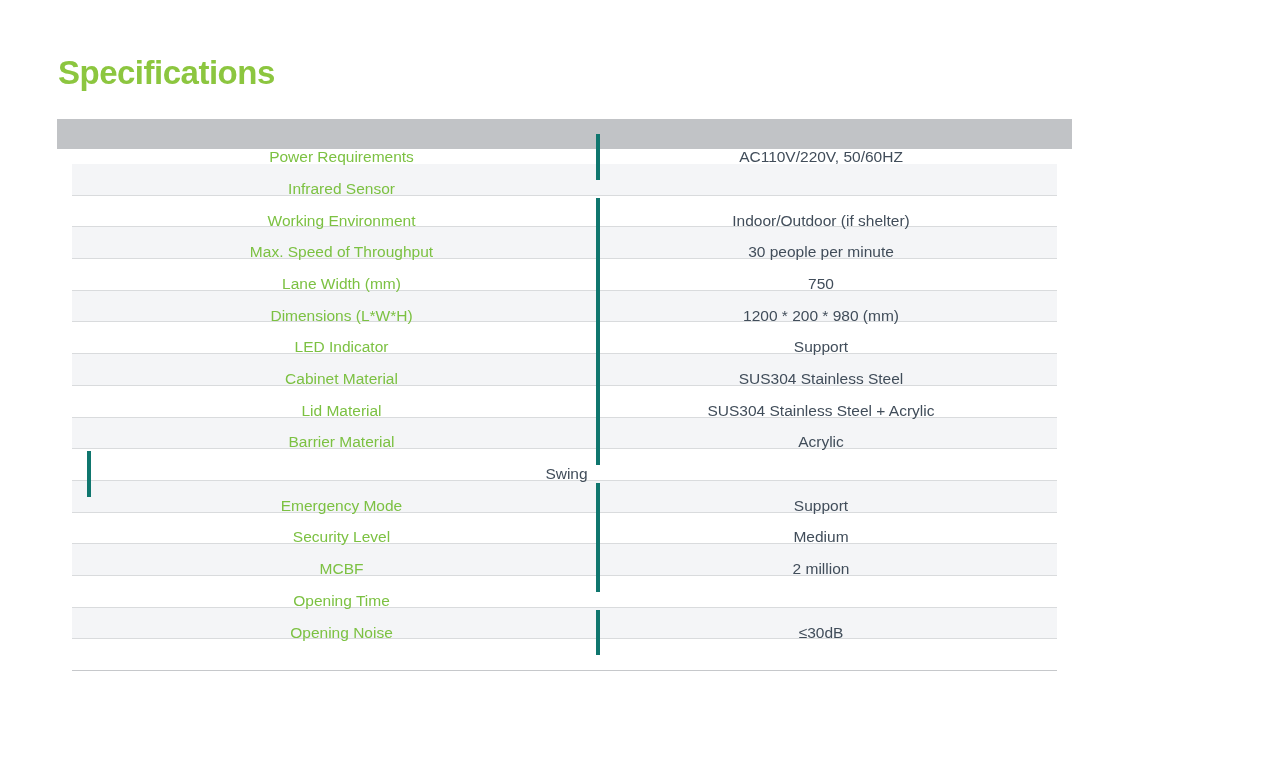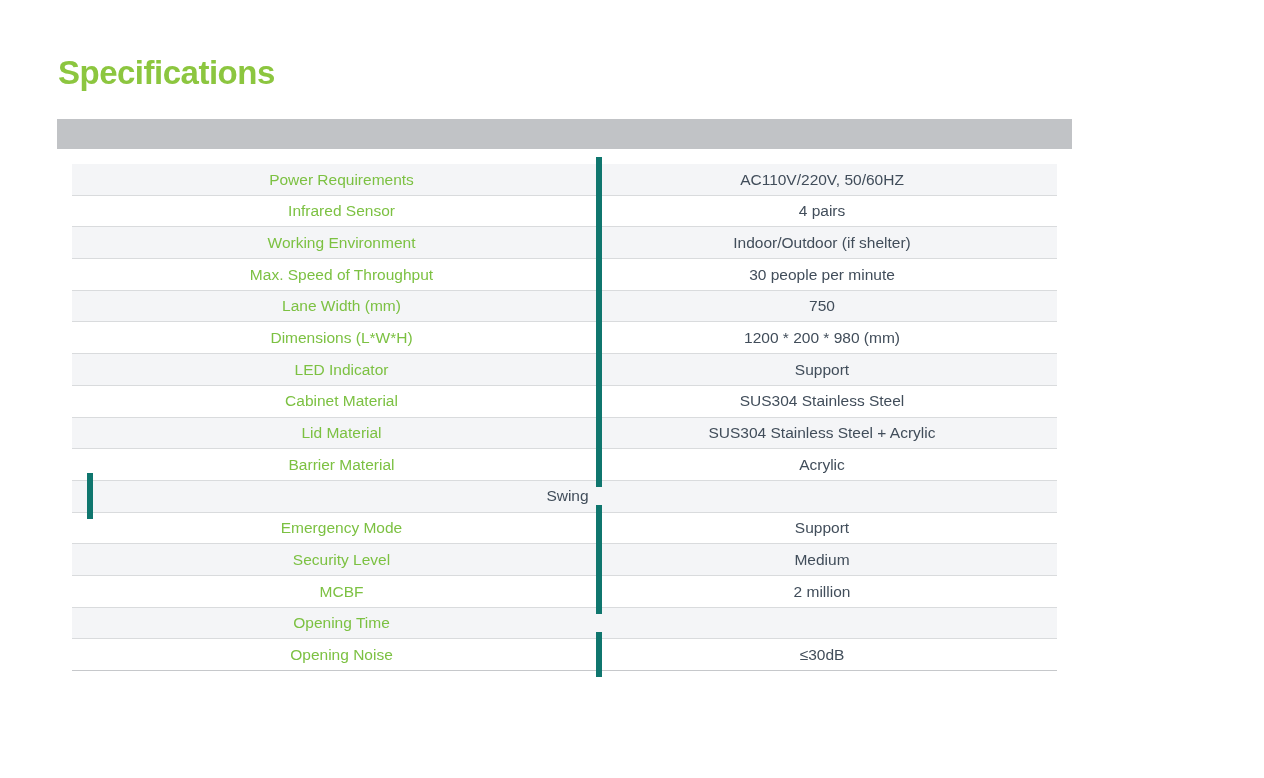--- a/index.html
+++ b/index.html
@@ -32,21 +32,21 @@
     width: 1045px;
   }
   .table-topbar {
     height: 6px;
     width: 100%;
     background: #C1C3C6;
   }
   .rows { width: 100%; }
   .row {
     display: flex;
-    align-items: center;
+    align-items: flex-end;
     height: 31.7px;
     border-bottom: 1px solid #D9DBDD;
     background: #ffffff;
   }
   .rows .row:nth-child(odd) { background: #F4F5F7; }
   .rows .row:last-child { border-bottom: 1px solid #C6C8CB; }
   .cell {
     display: flex;
     align-items: center;
     justify-content: center;
@@ -54,21 +54,21 @@
     line-height: 1;
     white-space: nowrap;
   }
   .cell-label {
     width: 509px;
     color: #7CC142;
   }
   .cell-value {
     flex: 1;
     color: #414D5A;
-    border-left: 6px solid #0f766e;
+    border-left: 4px solid #0f766e;
   }
 </style>
 </head>
 <body>
 
 <div class="page">
 
   <h1 class="page-title">Specifications</h1>
 
   <div class="spec-table">
@@ -76,21 +76,20 @@
     <div class="rows">
   <div class="row">
     <div class="cell cell-label">Power Requirements</div>
     <div class="cell cell-value">AC110V/220V, 50/60HZ</div>
   </div>
 
 
 
   <div class="row">
     <div class="cell cell-label">Infrared Sensor</div>
-    <div class="cell cell-value">4 pairs</div>
   </div>
 
   <div class="row">
     <div class="cell cell-label">Working Environment</div>
     <div class="cell cell-value">Indoor/Outdoor (if shelter)</div>
   </div>
 
   <div class="row">
     <div class="cell cell-label">Max. Speed of Throughput</div>
     <div class="cell cell-value">30 people per minute</div>

